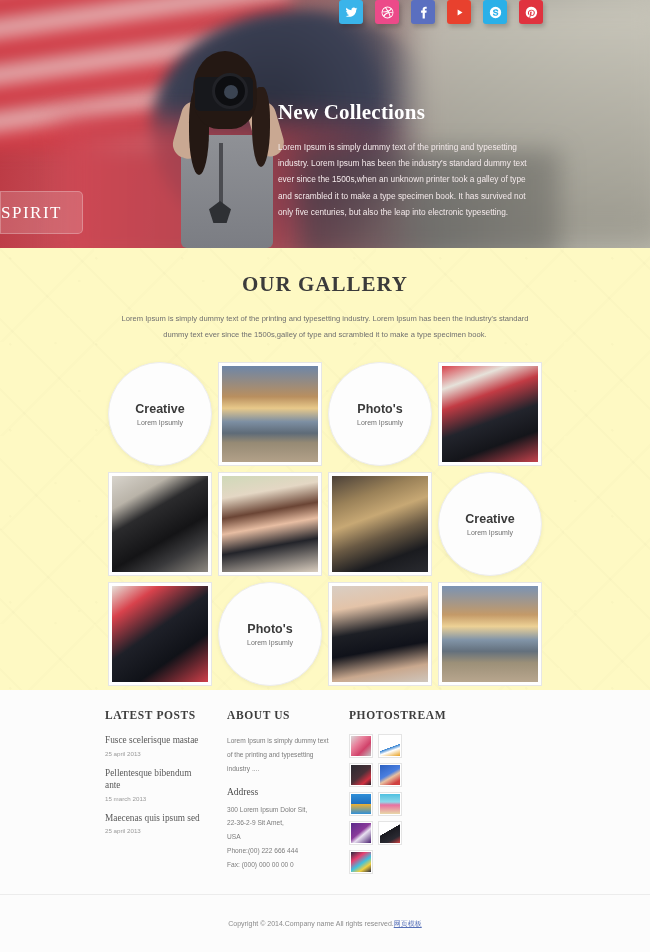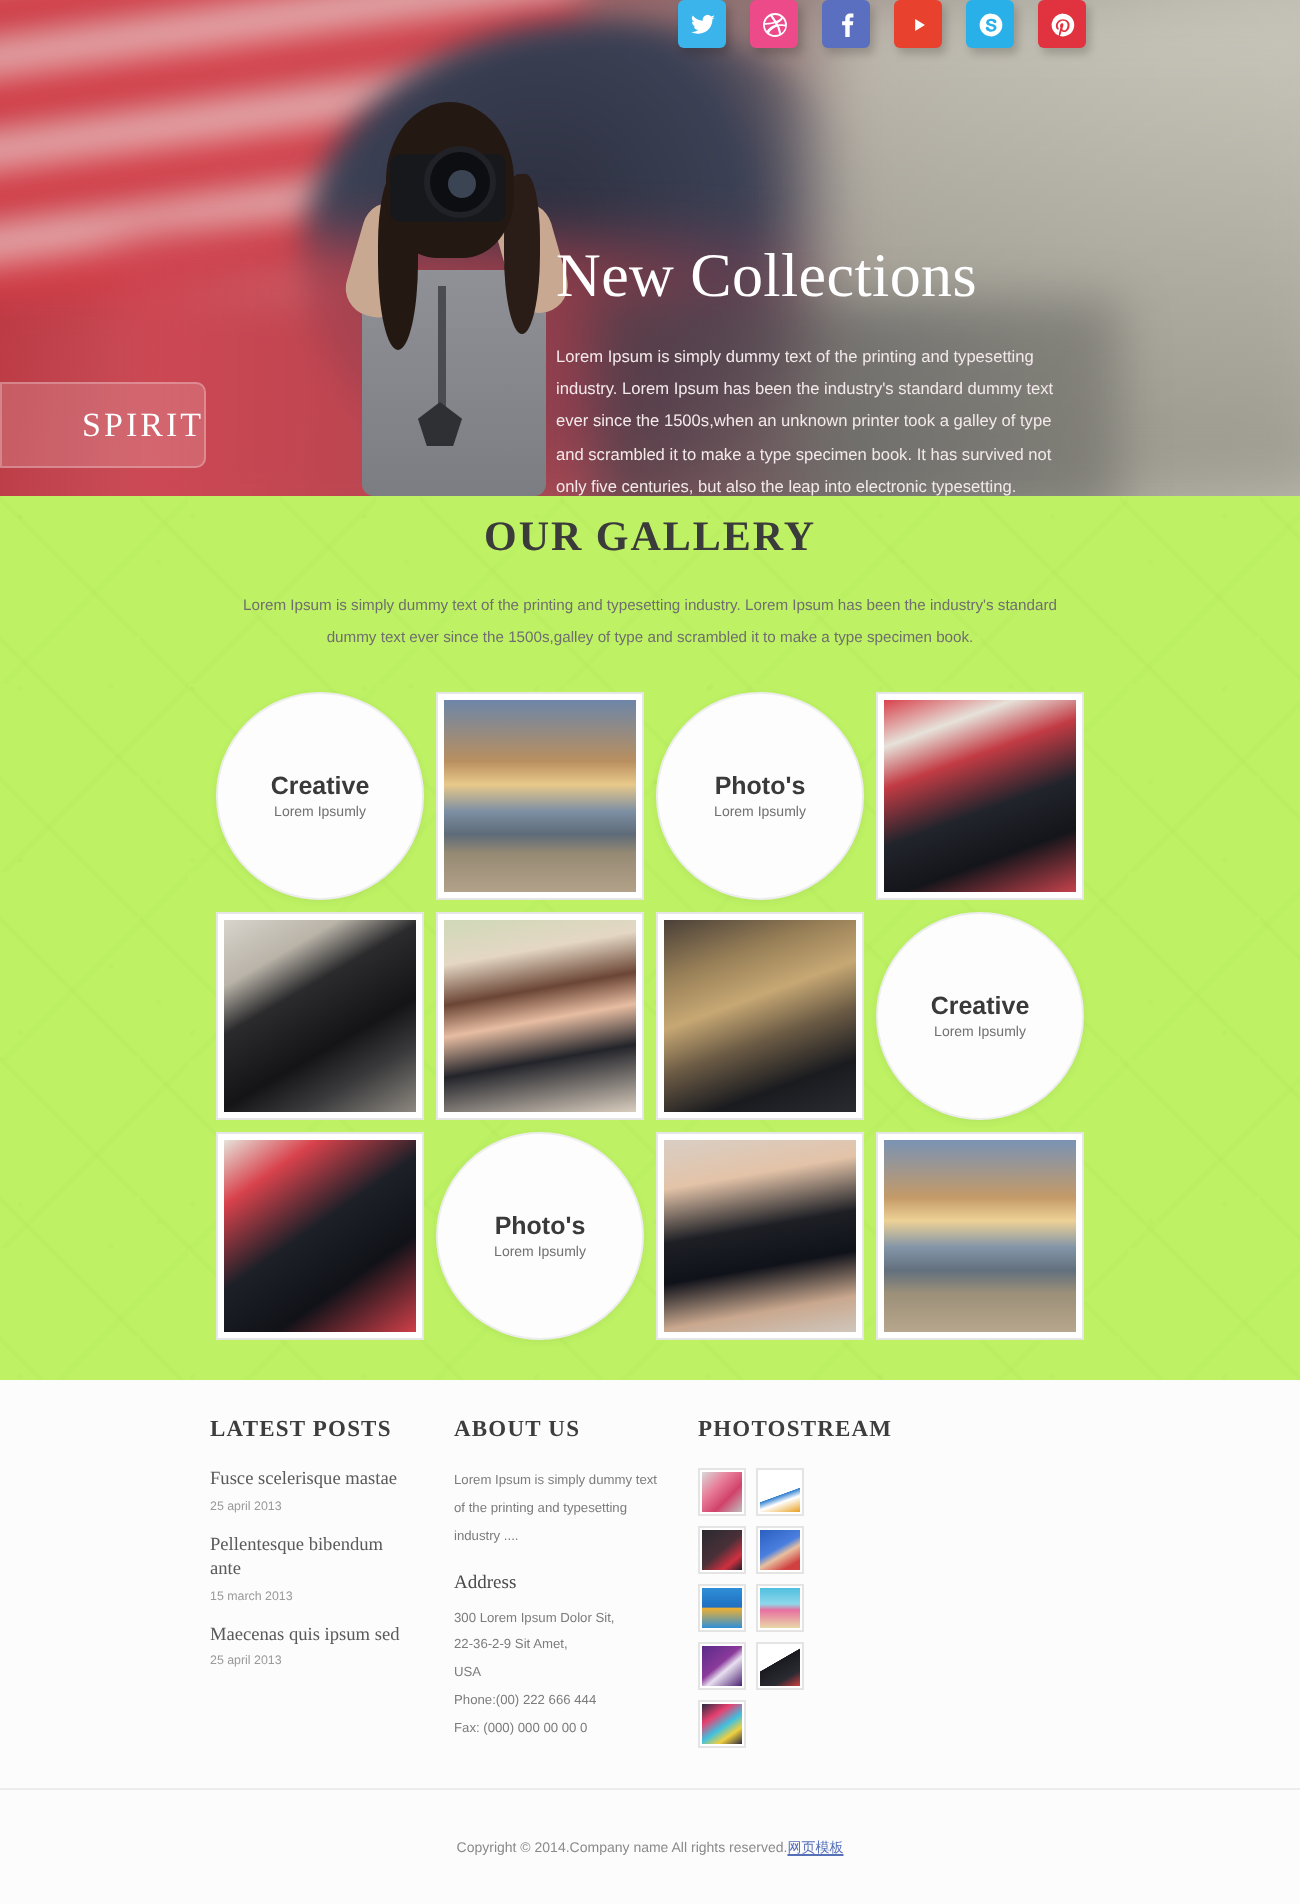--- a/index.html
+++ b/index.html
@@ -58,36 +58,36 @@
   .social { position:absolute; top:0; left:339px; display:flex; gap:12px; z-index:6; }
   .social a {
     width:24px; height:24px; border-radius:3px; display:flex;
     align-items:center; justify-content:center; color:#fff; text-decoration:none;
     font-size:13px; font-weight:bold; box-shadow:2px 3px 4px rgba(0,0,0,.18);
     font-family:"DejaVu Sans", sans-serif; line-height:1;
   }
   .social svg { width:13px; height:13px; fill:#fff; }
 
   .spirit {
-    position:absolute; left:0; top:191px; width:103px; height:43px; z-index:6;
+    position:absolute; left:0; top:191px; width:83px; height:43px; z-index:6;
     background:rgba(255,255,255,.16); border:1px solid rgba(255,255,255,.25);
-    border-radius:0 5px 5px 0; display:flex; align-items:center; justify-content:flex-end;
+    border-radius:0 5px 5px 0; display:flex; align-items:center; justify-content:flex-start;
   }
   .spirit span { color:#fff; font-family:"Liberation Serif", serif; font-size:17px; letter-spacing:1.5px; }
 
   .hero-text { position:absolute; left:278px; top:100px; width:262px; z-index:5; }
   .hero-text h1 {
-    font-family:"Liberation Serif", serif; font-weight:normal;
-    font-size:31px; color:#ffffff; margin-bottom:14px; letter-spacing:.2px;margin-top:20px;
+    font-family:"Liberation Serif", serif; font-weight:bold;
+    font-size:21px; color:#ffffff; margin-bottom:14px; letter-spacing:.2px;
   }
   .hero-text p { font-size:8.3px; line-height:1.95; color:#f3e9ea; }
 
   
   .gallery {
-    position:relative; background:#bef264; padding-top:8px; height:442px;
+    position:relative; background:#fef9c3; padding-top:24px; height:442px;
   }
   .gallery::before{
     content:""; position:absolute; inset:0; opacity:.55; pointer-events:none;
     background-image:
       radial-gradient(circle at 12% 12%, rgba(0,0,0,.035) 0 1px, transparent 1.5px),
       radial-gradient(circle at 64% 30%, rgba(0,0,0,.03) 0 1px, transparent 1.5px),
       radial-gradient(circle at 37% 68%, rgba(0,0,0,.03) 0 1px, transparent 1.5px),
       linear-gradient(45deg, transparent 48%, rgba(0,0,0,.022) 48% 50%, transparent 50%),
       linear-gradient(-45deg, transparent 48%, rgba(0,0,0,.02) 48% 50%, transparent 50%);
     background-size: 86px 86px, 124px 110px, 150px 140px, 70px 70px, 94px 94px;

